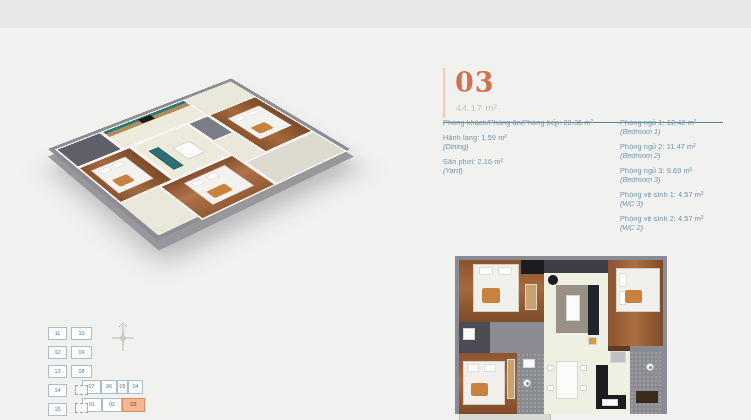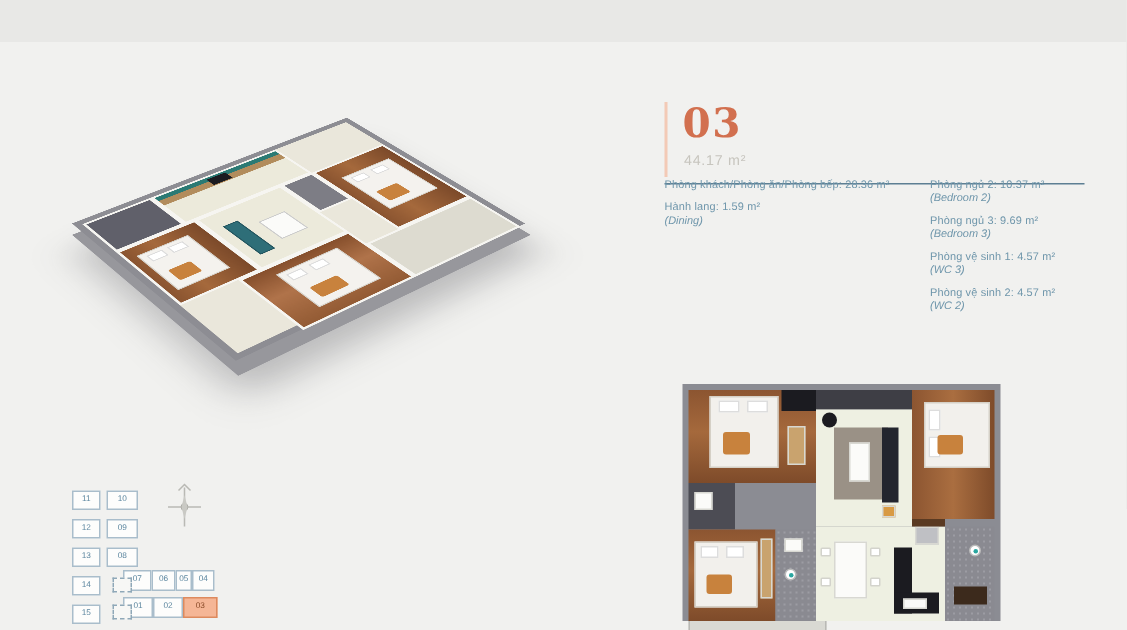--- a/index.html
+++ b/index.html
@@ -139,24 +139,32 @@
 
   <div class="abs columns">
     <div class="room-col left">
         <div class="room-entry">
           <div class="vi">Phòng khách/Phòng ăn/Phòng bếp: 28.36 m²</div>
         </div>
         <div class="room-entry">
           <div class="vi">Hành lang: 1.59 m²</div>
           <div class="en">(Dining)</div>
         </div>
+        <div class="room-entry">
+          <div class="vi">Sân phơi: 2.16 m²</div>
+          <div class="en">(Yard)</div>
+        </div>
       </div>
     <div class="room-col right">
         <div class="room-entry">
-          <div class="vi">Phòng ngủ 2: 10.37 m²</div>
+          <div class="vi">Phòng ngủ 1: 12.42 m²</div>
+          <div class="en">(Bedroom 1)</div>
+        </div>
+        <div class="room-entry">
+          <div class="vi">Phòng ngủ 2: 11.47 m²</div>
           <div class="en">(Bedroom 2)</div>
         </div>
         <div class="room-entry">
           <div class="vi">Phòng ngủ 3: 9.69 m²</div>
           <div class="en">(Bedroom 3)</div>
         </div>
         <div class="room-entry">
           <div class="vi">Phòng vệ sinh 1: 4.57 m²</div>
           <div class="en">(WC 3)</div>
         </div>

